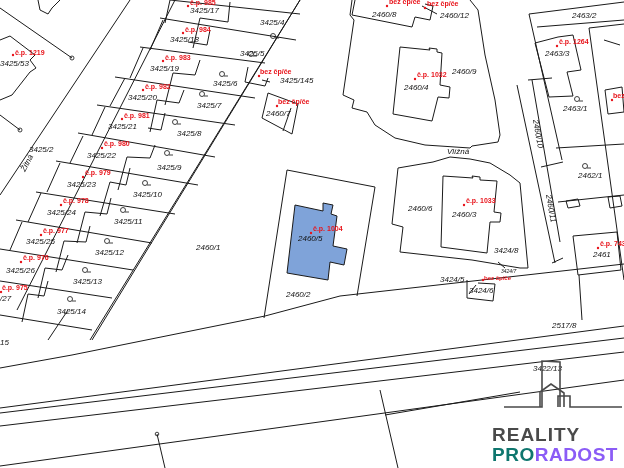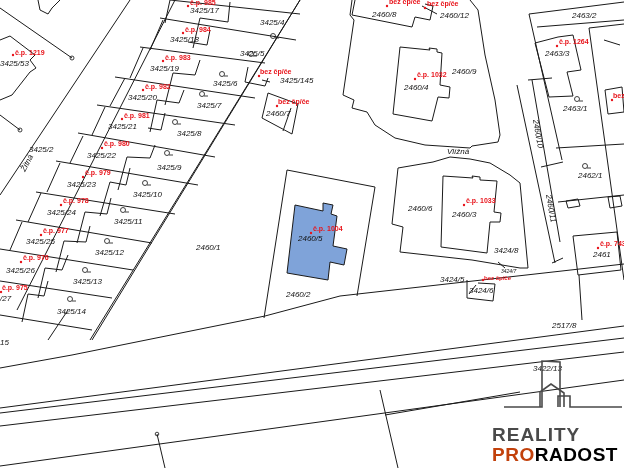--- a/index.html
+++ b/index.html
@@ -9,22 +9,22 @@
     .bld { fill:none; stroke:#1a1a1a; stroke-width:1; }
     .hl { fill:#7fa3d9; stroke:#1a1a1a; stroke-width:1; }
     .pl { font-family:"Liberation Sans", sans-serif; font-size:8px; font-style:italic; fill:#111; }
     .cp { font-family:"Liberation Sans", sans-serif; font-size:7px; font-weight:bold; fill:#e8141b; }
     .dot { fill:#e8141b; }
     .st { font-family:"Liberation Sans", sans-serif; font-size:8px; font-style:italic; fill:#111; }
     .sym { fill:none; stroke:#111; stroke-width:0.8; }
     .logo { position:absolute; right:8px; bottom:4px; width:124px; height:80px; }
     .logo-line1 { position:absolute; left:0; top:40px; width:124px; text-align:left; font-family:"Liberation Sans", sans-serif; font-weight:bold; font-size:19px; letter-spacing:1px; color:#4a4a4a; }
     .logo-line2 { position:absolute; left:0; top:60px; width:124px; text-align:center; font-family:"Liberation Sans", sans-serif; font-weight:bold; font-size:19px; letter-spacing:0.5px; }
-    .logo-pro { color:#c2410c; }
-    .logo-radost { color:#000000; }
+    .logo-pro { color:#0f766e; }
+    .logo-radost { color:#8b5cf6; }
   </style>
 </head>
 <body>
 
 <svg id="map" viewBox="0 0 624 468" xmlns="http://www.w3.org/2000/svg">
   <rect x="0" y="0" width="624" height="468" fill="#ffffff"></rect>
 
   <g>
     <line class="ln" x1="0" y1="195" x2="130" y2="0"></line>
     <line class="ln" x1="17" y1="310" x2="175" y2="0"></line>

